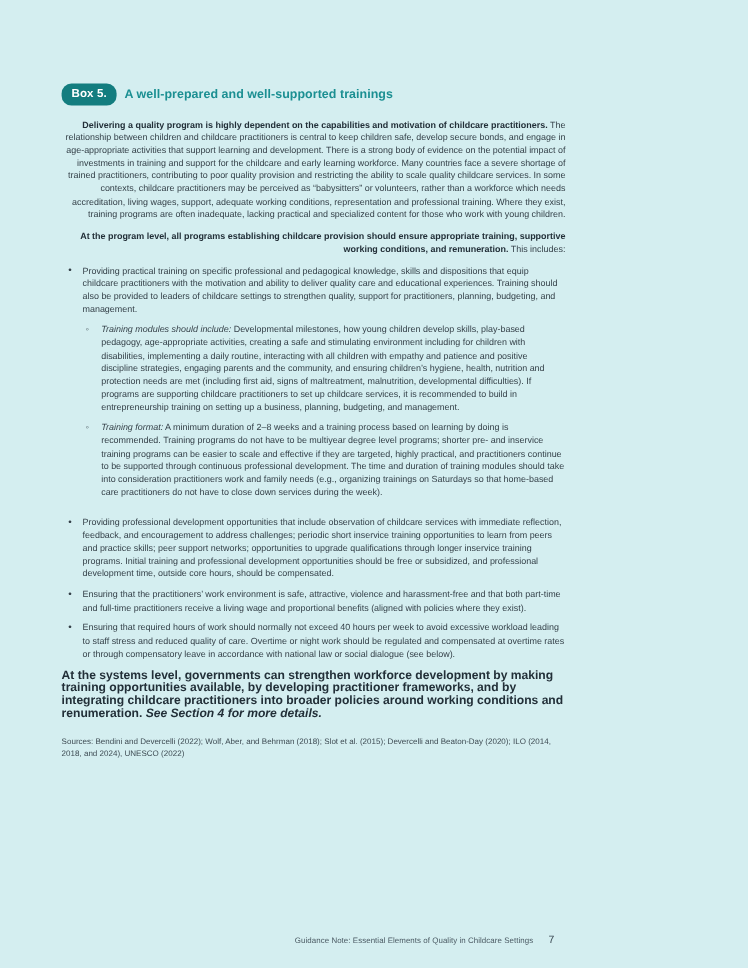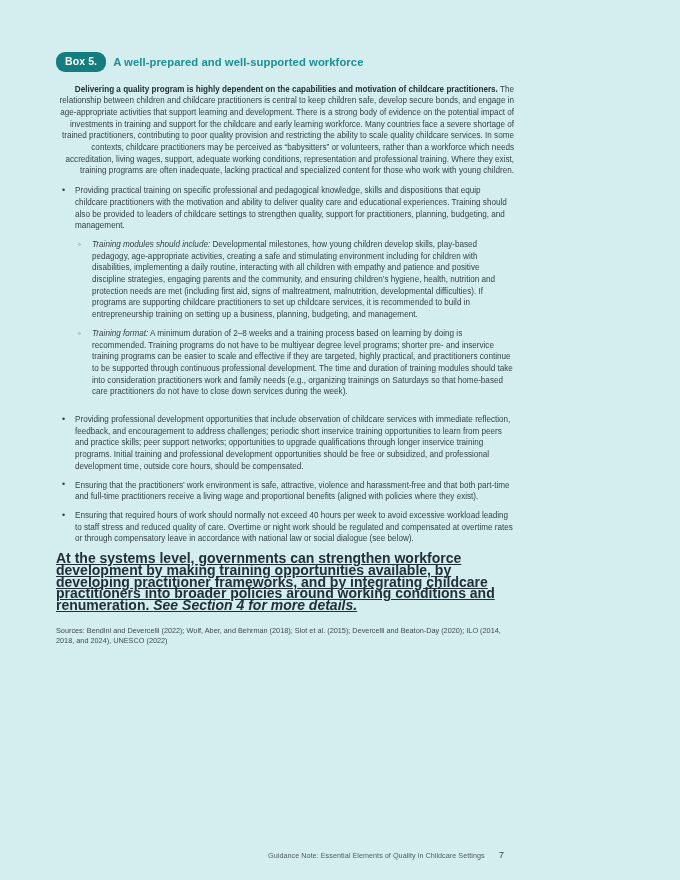--- a/index.html
+++ b/index.html
@@ -12,21 +12,21 @@
     background: #d4eef0;
     font-family: "Liberation Sans", sans-serif;
     color: #2b3a42;
     overflow: hidden;
   }
   .page {
     position: relative;
     width: 564px;
     height: 880px;
     box-sizing: border-box;
-    padding: 52px 50px 0 56px;
+    padding: 76px 50px 0 56px;
   }
   
   .box-header {
     display: flex;
     align-items: center;
     gap: 7px;
     margin-bottom: 12px;
   }
   .box-badge {
     background: #137d7f;
@@ -99,27 +99,26 @@
   }
   ul.subbullets > li::before {
     content: "\25E6";
     position: absolute;
     left: 3px;
     top: 0px;
     font-size: 8px;
     color: #333f47;
   }
   .closing {
-    font-size: 14px;
+    font-size: 11px;
     line-height: 11.7px;
     font-weight: bold;
     color: #222f38;
     margin: 2px 0 14px 0;
     max-width: 575px;
-    text-decoration: underline;
   }
   .closing .see-section {
     font-style: italic;
     font-weight: bold;
   }
   .sources {
     font-size: 7.3px;
     line-height: 10.5px;
     color: #3d4a52;
     max-width: 572px;
@@ -148,27 +147,30 @@
     color: #3c4b54;
   }
 </style>
 </head>
 <body>
 
 <div class="page">
 
   <div class="box-header">
     <span class="box-badge">Box 5.</span>
-    <span class="box-title">A well-prepared and well-supported workforce</span>
+    <span class="box-title">A well-prepared and well-supported trainings</span>
   </div>
 
   <p class="para">
     <b>Delivering a quality program is highly dependent on the capabilities and motivation of childcare practitioners.</b><span> The relationship between children and childcare practitioners is central to keep children safe, develop secure bonds, and engage in age-appropriate activities that support learning and development. There is a strong body of evidence on the potential impact of investments in training and support for the childcare and early learning workforce. Many countries face a severe shortage of trained practitioners, contributing to poor quality provision and restricting the ability to scale quality childcare services. In some contexts, childcare practitioners may be perceived as “babysitters” or volunteers, rather than a workforce which needs accreditation, living wages, support, adequate working conditions, representation and professional training. Where they exist, training programs are often inadequate, lacking practical and specialized content for those who work with young children.</span>
   </p>
 
+  <p class="para">
+    <b>At the program level, all programs establishing childcare provision should ensure appropriate training, supportive working conditions, and remuneration.</b><span> This includes:</span>
+  </p>
 
   <ul class="bullets">
 
     <li>
       <span>Providing practical training on specific professional and pedagogical knowledge, skills and dispositions that equip childcare practitioners with the motivation and ability to deliver quality care and educational experiences. Training should also be provided to leaders of childcare settings to strengthen quality, support for practitioners, planning, budgeting, and management.</span>
       <ul class="subbullets">
         <li>
           <i class="ital">Training modules should include:</i><span> Developmental milestones, how young children develop skills, play-based pedagogy, age-appropriate activities, creating a safe and stimulating environment including for children with disabilities, implementing a daily routine, interacting with all children with empathy and patience and positive discipline strategies, engaging parents and the community, and ensuring children’s hygiene, health, nutrition and protection needs are met (including first aid, signs of maltreatment, malnutrition, developmental difficulties). If programs are supporting childcare practitioners to set up childcare services, it is recommended to build in entrepreneurship training on setting up a business, planning, budgeting, and management.</span>
         </li>
         <li>

